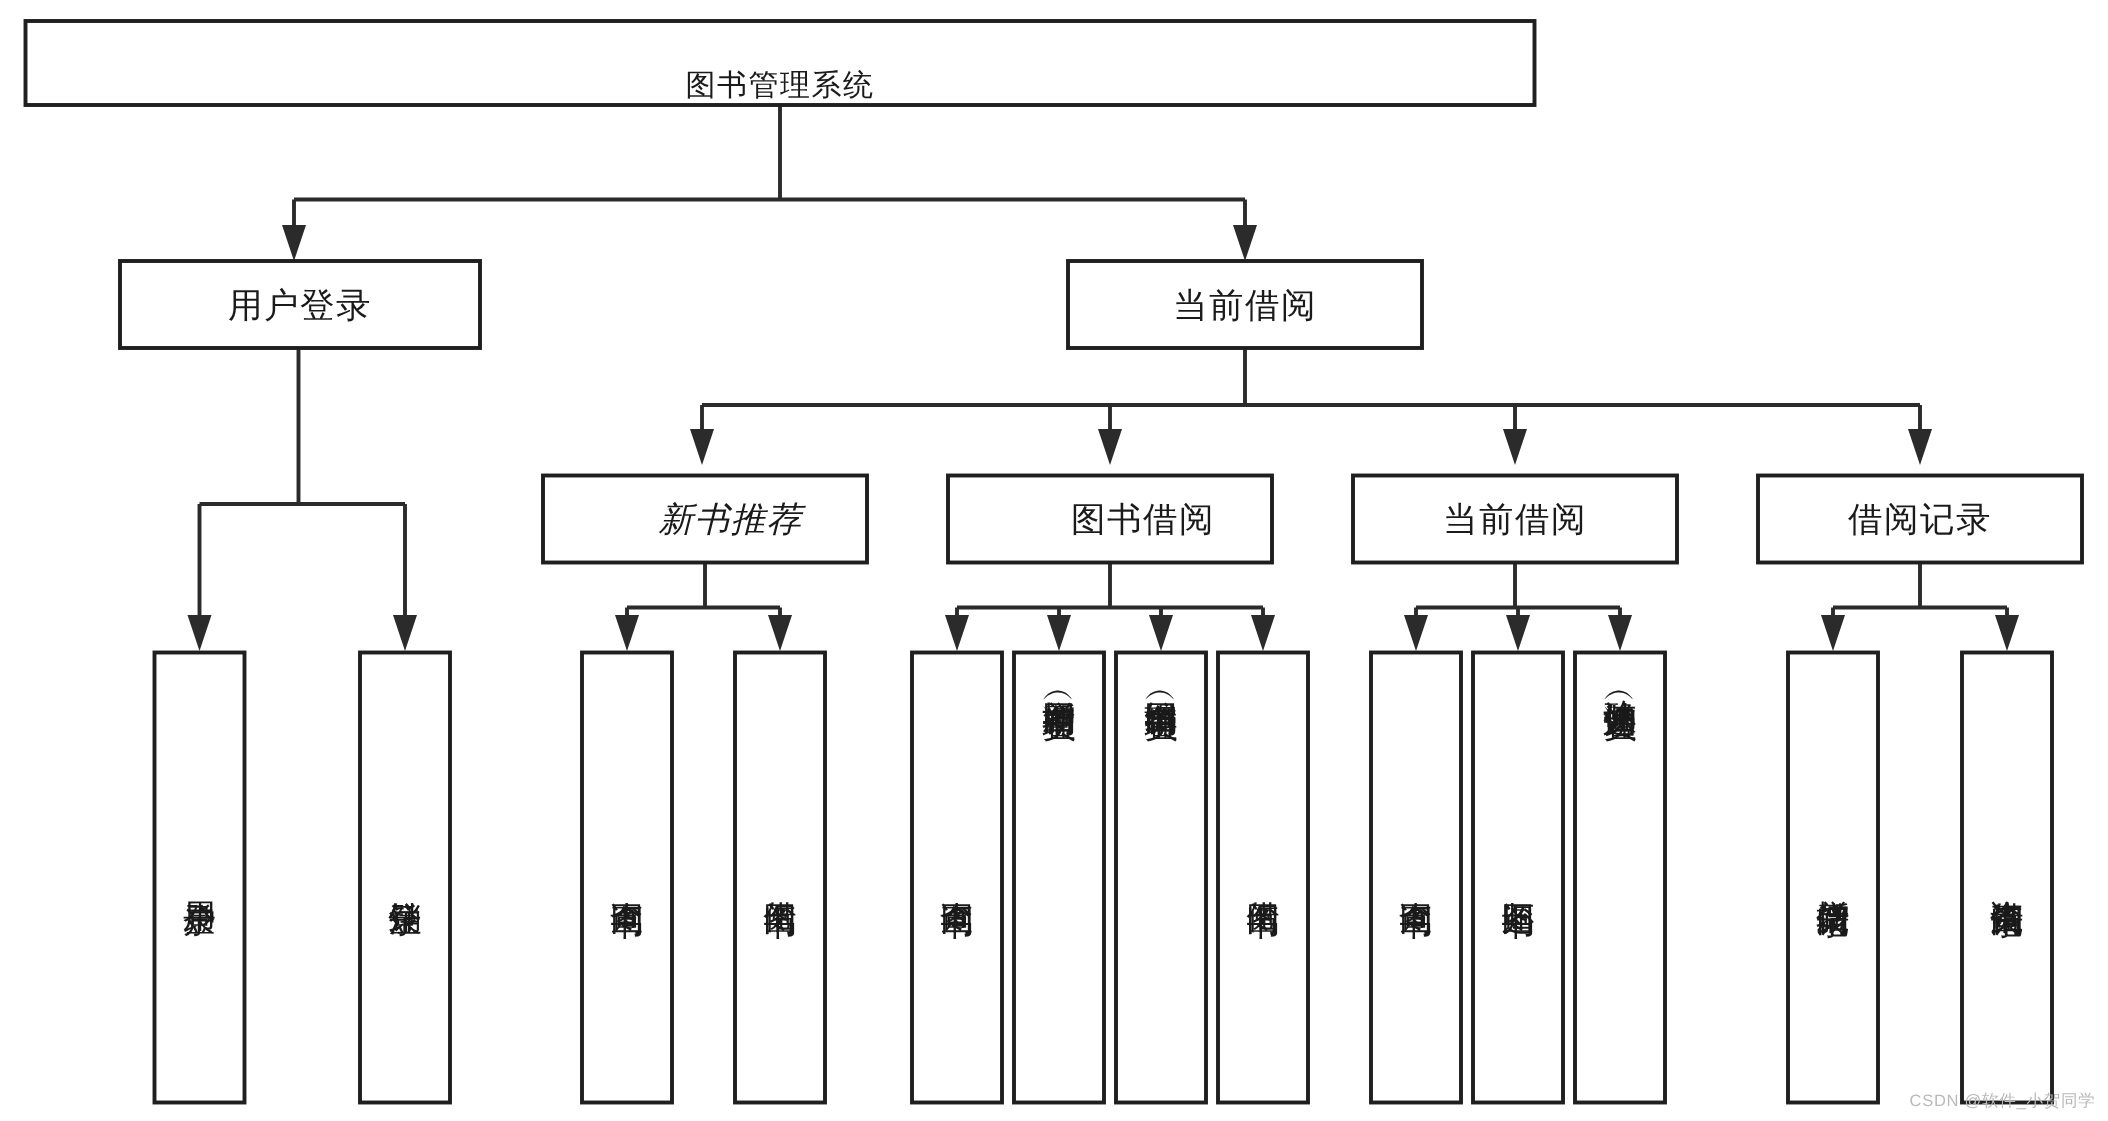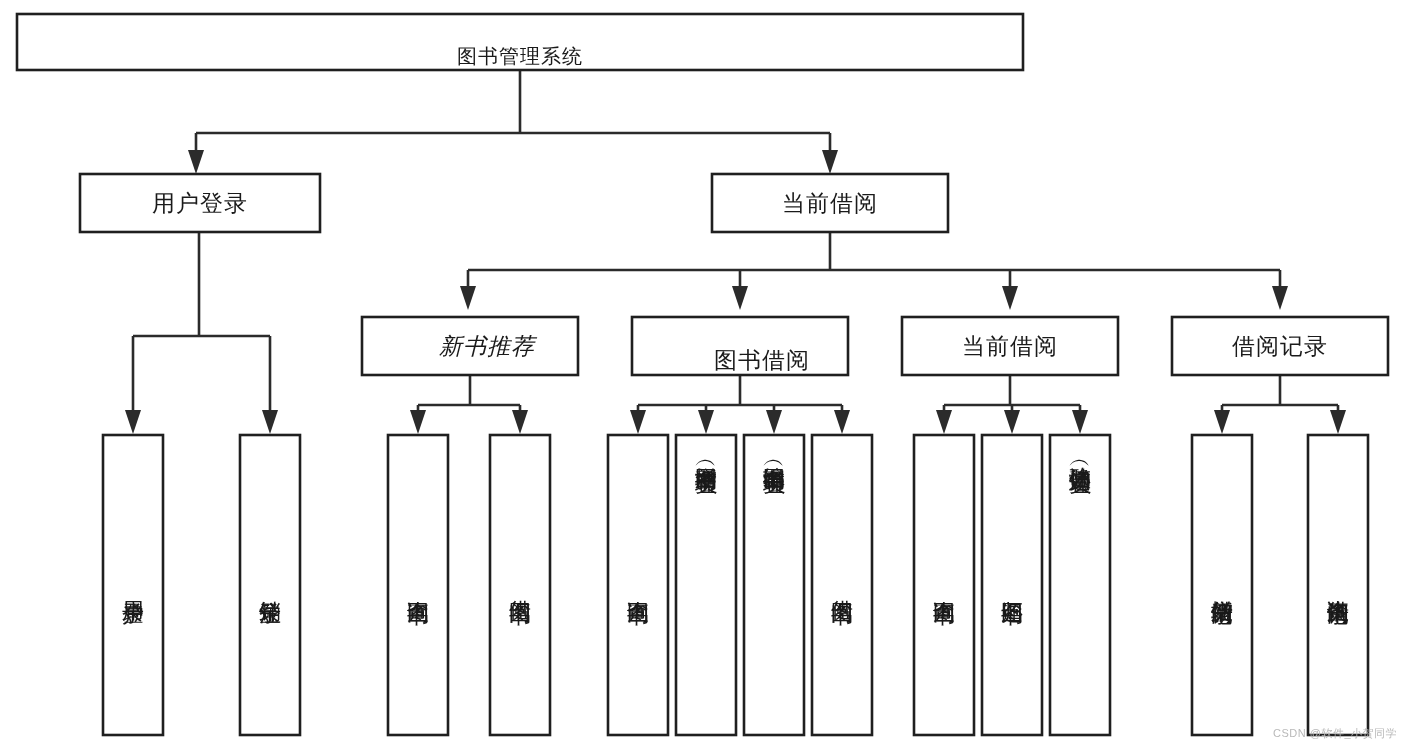--- a/index.html
+++ b/index.html
@@ -201,21 +201,21 @@
   <div class="htext-wrap" style="left:80px; top:174px; width:240px; height:58px;">
     <span class="htext">用户登录</span>
   </div>
   <div class="htext-wrap" style="left:712px; top:174px; width:236px; height:58px;">
     <span class="htext">当前借阅</span>
   </div>
 
   <div class="htext-wrap" style="left:379px; top:317px; width:216px; height:58px;font-style:italic;">
     <span class="htext">新书推荐</span>
   </div>
-  <div class="htext-wrap" style="left:632px; top:331px; width:260px; height:58px;">
+  <div class="htext-wrap" style="left:632px; top:317px; width:260px; height:58px;">
     <span class="htext">图书借阅</span>
   </div>
   <div class="htext-wrap" style="left:902px; top:317px; width:216px; height:58px;text-align:right;">
     <span class="htext">当前借阅</span>
   </div>
   <div class="htext-wrap" style="left:1172px; top:317px; width:216px; height:58px;">
     <span class="htext">借阅记录</span>
   </div>
 
   <div class="vtext-wrap" style="left:103px; top:435px; width:60px; height:300px;">

